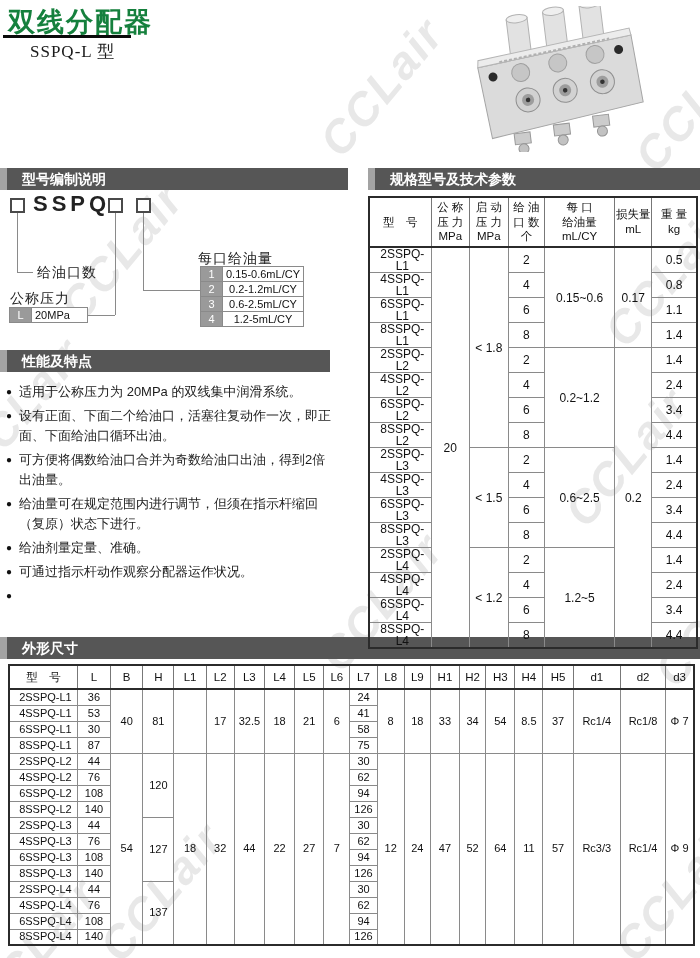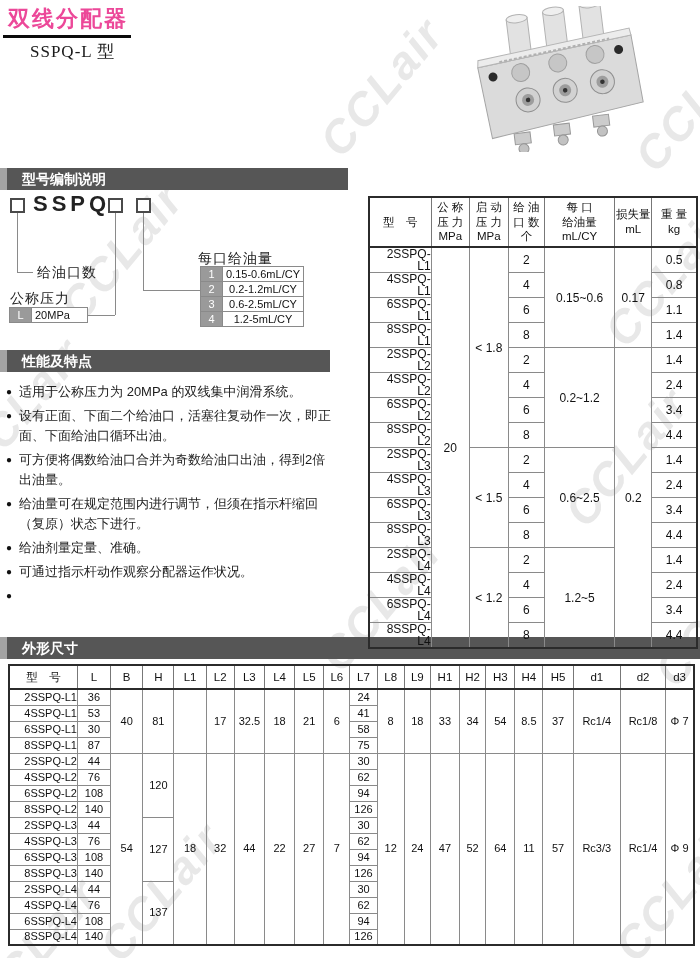--- a/index.html
+++ b/index.html
@@ -7,21 +7,21 @@
   .page { position:relative; width:700px; height:958px; background:#fff; overflow:hidden; margin:0 auto; }
 
   
   .wm { position:absolute; font-size:46px; font-weight:bold; font-style:italic;
         color:#e8e8e8; transform:rotate(-50deg); white-space:nowrap; z-index:0;
         letter-spacing:2px; user-select:none; }
 
   .fg { position:absolute; z-index:1; }
 
   
-  .title { left:8px; top:4px; font-size:22px; font-weight:900; letter-spacing:2px; color:#ec4899; }
+  .title { left:8px; top:4px; font-size:27px; font-weight:900; letter-spacing:2px; color:#15803d; }
   .title-rule { left:3px; top:35px; width:128px; height:3px; background:#0a0a0a; }
   .subtitle { left:30px; top:40px; font-size:17px; font-family:"Liberation Serif","DejaVu Serif",serif; color:#1a1a1a; letter-spacing:1px; }
 
   
   .bar { position:absolute; z-index:1; height:22px; background:#565656; color:#fff;
          font-size:14px; font-weight:bold; line-height:22px; padding-left:22px; }
   .bar::before { content:""; position:absolute; left:0; top:0; width:7px; height:22px; background:#a3a3a3; }
 
   
   .diagram { left:0; top:196px; width:340px; height:140px; }
@@ -41,21 +41,21 @@
   .features { left:6px; top:382px; width:326px; list-style:none; }
   .features li { display:flex; font-size:13px; line-height:20px; margin-bottom:4px; color:#1c1c1c; }
   .features .blt { flex:0 0 auto; margin-right:7px; font-size:10px; line-height:20px; color:#111; }
 
   
   table.dtab { border-collapse:collapse; table-layout:fixed; background:transparent; }
   table.dtab th { font-weight:normal; border:1px solid #777; border-bottom:2px solid #2b2b2b;
                   text-align:center; vertical-align:middle; color:#111; background:transparent; }
   table.dtab td { border:1px solid #8a8a8a; text-align:center; vertical-align:middle;
                   color:#111; padding:0; background:transparent; }
-  table.dtab td:first-child { text-align:right; padding-left:4px;margin-top:45px; }
+  table.dtab td:first-child { text-align:center; padding-left:4px;margin-top:45px; }
   table.dtab { border:2px solid #2b2b2b; }
 
   .spec-wrap { left:368px; top:196px; }
   .spec-wrap table { width:330px; font-size:12px; }
   .spec-wrap th { font-size:11.5px; line-height:1.3; height:50px; }
   .spec-wrap td { height:17px; font-size:12px; line-height:1; }
 
   .dims-wrap { left:8px; top:664px; }
   .dims-wrap table { width:687px; font-size:11px; }
   .dims-wrap th { height:24px; font-size:11.5px; }
@@ -127,20 +127,21 @@
           <rect x="96" y="118" width="16" height="11" fill="#cccccc" stroke="#999"></rect>
           <circle cx="104" cy="134" r="5" fill="#c2c2c2" stroke="#949494"></circle>
           <rect x="136" y="114" width="16" height="11" fill="#cccccc" stroke="#999"></rect>
           <circle cx="144" cy="130" r="5" fill="#c2c2c2" stroke="#949494"></circle>
         </g>
       </g>
     </svg>
   </div>
 
   <div class="bar" style="left:0;top:168px;width:348px;">型号编制说明</div>
+  <div class="bar" style="left:368px;top:168px;width:332px;">规格型号及技术参数</div>
   <div class="bar" style="left:0;top:350px;width:330px;">性能及特点</div>
   <div class="bar" style="left:0;top:637px;width:700px;">外形尺寸</div>
 
   <div class="fg diagram">
     <div class="dbox" style="left:10px;top:2px;"></div>
     <div class="sspq" style="left:33px;top:-5px;">SSPQ-</div>
     <div class="dbox" style="left:108px;top:2px;"></div>
     <div class="dbox" style="left:136px;top:2px;"></div>
 
     <div class="dline-v" style="left:17px;top:17px;height:59px;"></div>

